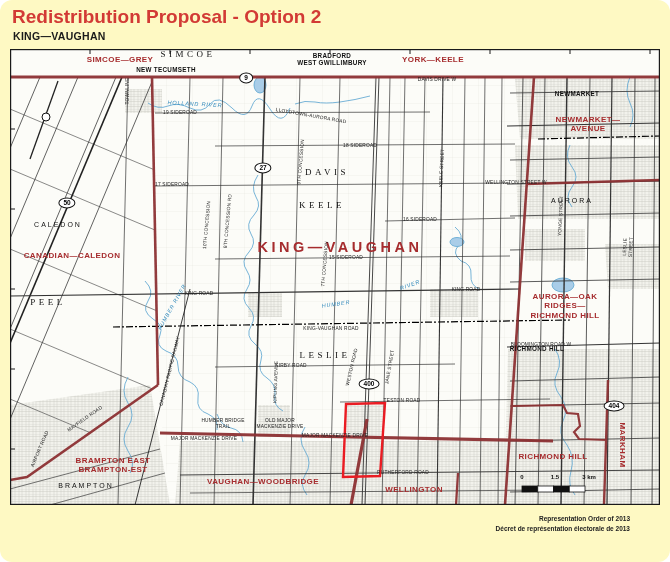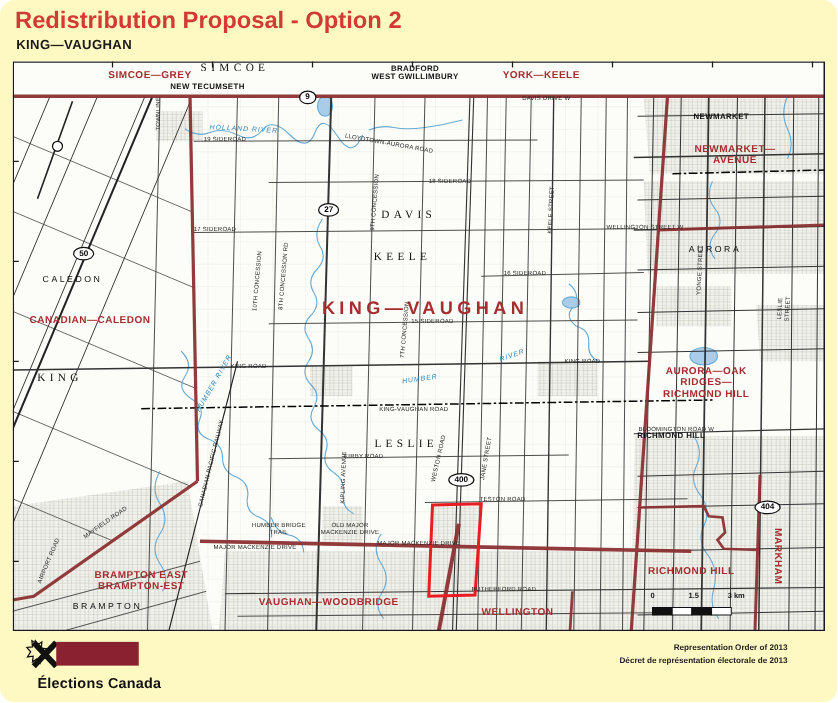--- a/index.html
+++ b/index.html
@@ -162,21 +162,21 @@
         <span class="ml d" style="left: 103px; top: 416px; transform: translate(-50%, -50%);">BRAMPTON EAST
 BRAMPTON-EST</span>
         <span class="ml d" style="left: 253px; top: 433px; transform: translate(-50%, -50%);">VAUGHAN—WOODBRIDGE</span>
         <span class="ml d" style="left: 404px; top: 441px; transform: translate(-50%, -50%);">WELLINGTON</span>
         <span class="ml d" style="left: 543px; top: 408px; transform: translate(-50%, -50%);">RICHMOND HILL</span>
         <span class="ml d" style="left: 612px; top: 396px; transform: translate(-50%, -50%) rotate(90deg);">MARKHAM</span>
         <span class="ml dbig" style="left: 330px; top: 199px; transform: translate(-50%, -50%);">KING—VAUGHAN</span>
         <span class="ml ps" style="left: 317px; top: 123px; transform: translate(-50%, -50%);">DAVIS</span>
         <span class="ml ps" style="left: 312px; top: 156px; transform: translate(-50%, -50%);">KEELE</span>
         <span class="ml ps" style="left: 315px; top: 306px; transform: translate(-50%, -50%);">LESLIE</span>
-        <span class="ml ps" style="left: 38px; top: 253px; transform: translate(-50%, -50%);">KING</span>
+        <span class="ml ps" style="left: 38px; top: 253px; transform: translate(-50%, -50%);">PEEL</span>
         <span class="ml ps" style="left: 178px; top: 5px; transform: translate(-50%, -50%);">SIMCOE</span>
         <span class="ml p" style="left: 48px; top: 176px; transform: translate(-50%, -50%);">CALEDON</span>
         <span class="ml p" style="left: 76px; top: 437px; transform: translate(-50%, -50%);">BRAMPTON</span>
         <span class="ml p" style="left: 562px; top: 152px; transform: translate(-50%, -50%);">AURORA</span>
         <span class="ml t" style="left: 156px; top: 21px; transform: translate(-50%, -50%);">NEW TECUMSETH</span>
         <span class="ml t" style="left: 322px; top: 10px; transform: translate(-50%, -50%);">BRADFORD
 WEST GWILLIMBURY</span>
         <span class="ml t" style="left: 567px; top: 45px; transform: translate(-50%, -50%);">NEWMARKET</span>
         <span class="ml t" style="left: 527px; top: 300px; transform: translate(-50%, -50%);">RICHMOND HILL</span>
         <span class="ml r" style="left: 170px; top: 64px; transform: translate(-50%, -50%);">19 SIDEROAD</span>
@@ -222,26 +222,18 @@
         <span class="shield" style="left: 253px; top: 119px;">27</span>
         <span class="shield" style="left: 57px; top: 154px;">50</span>
         <span class="shield" style="left: 359px; top: 335px;">400</span>
         <span class="shield" style="left: 604px; top: 357px;">404</span>
         <span class="sl" style="left: 512px; top: 431px;">0</span>
         <span class="sl" style="left: 545px; top: 431px;">1.5</span>
         <span class="sl" style="left: 579px; top: 431px;">3 km</span>
       </div>
   </div>
 
-  <div class="footer-logo">
-    <svg width="104" height="25" viewBox="0 0 104 25">
-      <path d="M14,1 l1.5,4 4,-2.5 -0.5,5 4.5,0.5 -3,3.5 2.5,4 -4.5,-0.5 -0.5,4.5 -2.5,-3.5 -3.5,2.5 0.5,-4.5 -4.5,0.5 2.5,-4 -3,-3.5 4.5,-0.5 -0.5,-5 4,2.5 z" fill="none" stroke="#111" stroke-width="1"></path>
-      <path d="M13,3 L31,22 M31,3 L13,22" stroke="#111" stroke-width="4.6"></path>
-      <rect x="31" y="2.5" width="66" height="19" fill="#8a2130"></rect>
-    </svg>
-    <div class="lt">Élections Canada</div>
-  </div>
 
   <div class="credits">
     <div>Representation Order of 2013</div>
     <div>Décret de représentation électorale de 2013</div>
   </div>
 </div>
 
 </body></html>

